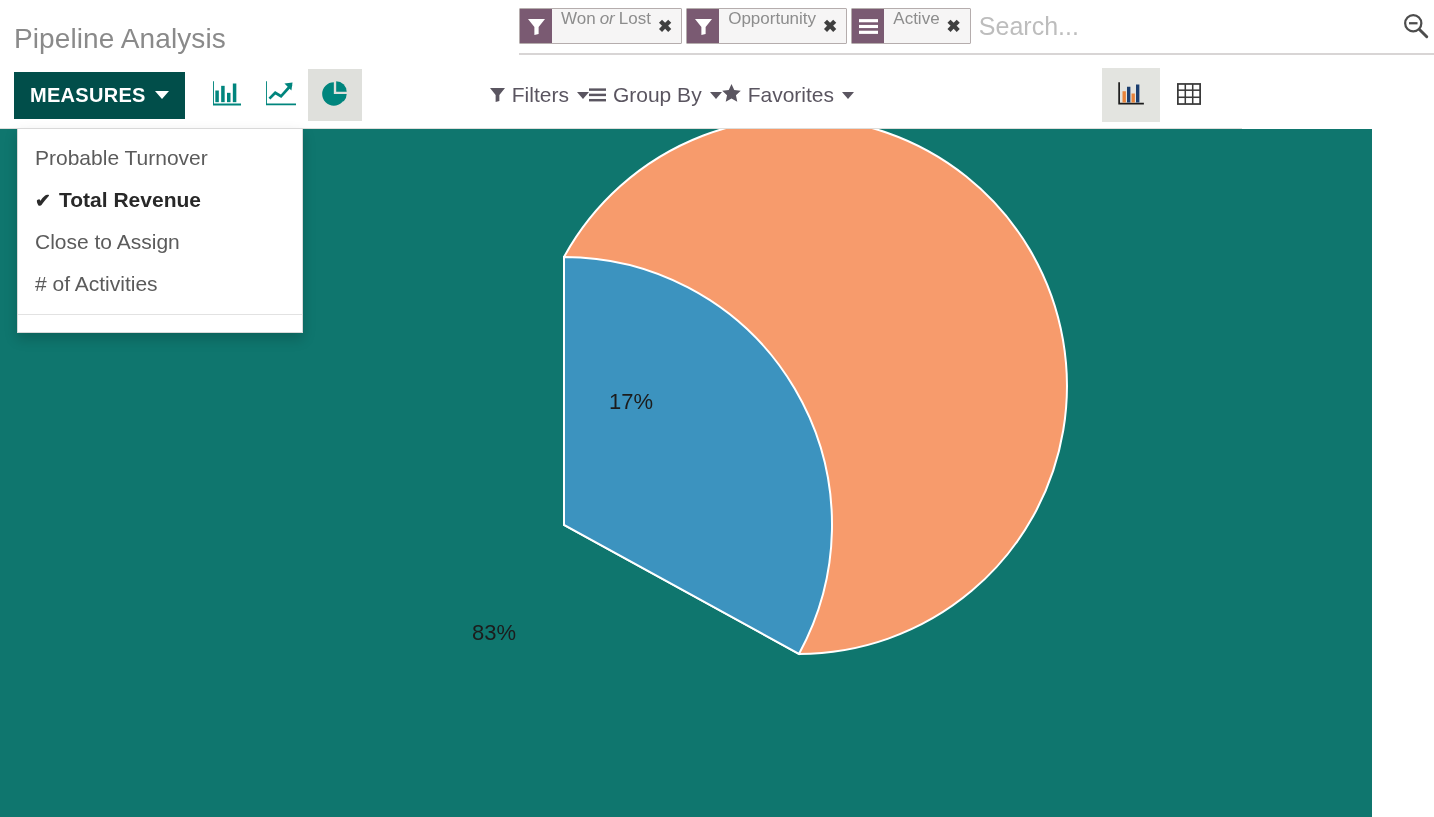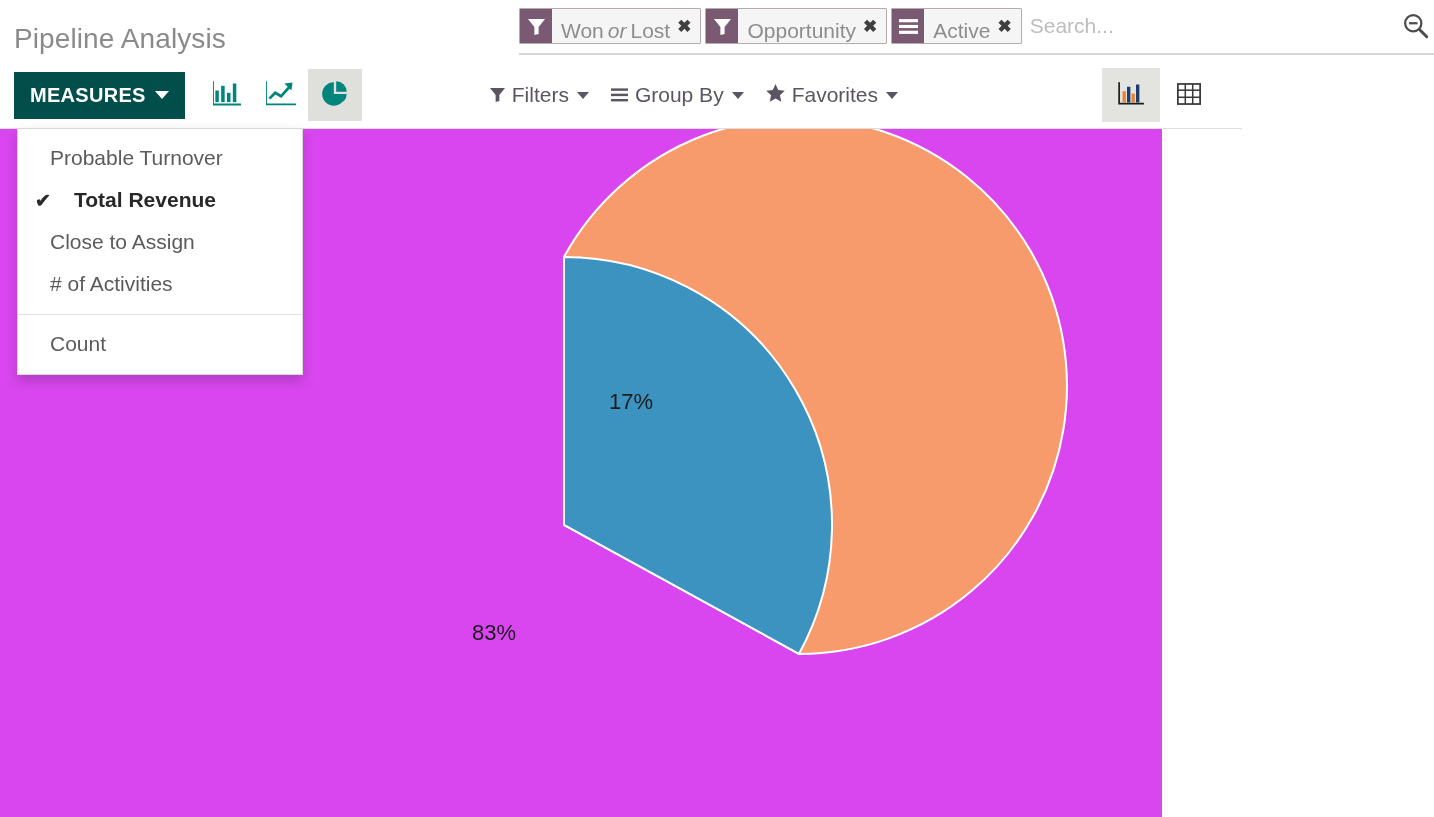--- a/index.html
+++ b/index.html
@@ -46,23 +46,23 @@
   }
   .facet-icon {
     background: #7a5a72;
     color: #ffffff;
     width: 32px;
     display: flex; align-items: center; justify-content: center;
     flex-shrink: 0;
   }
   .facet-icon svg { display: block; }
   .facet-label {
-    display: flex; align-items: flex-end;
+    display: flex; align-items: flex-start;
     padding: 0 7px 0 9px;
-    font-size: 21px;
+    font-size: 17px;
     color: #8d8d8d;
     white-space: nowrap;
   }
   .facet-label .it { font-style: italic; padding: 0 4px; }
   .facet-close {
     display: flex; align-items: center;
     padding-right: 9px;
     font-size: 17px; font-weight: bold;
     color: #3f3f3f;
     cursor: pointer;
@@ -70,21 +70,21 @@
   }
   .search-input-wrap {
     flex: 1 1 auto;
     display: flex; align-items: center;
     height: 36px;
     position: relative;
   }
   .search-input {
     width: 100%; height: 34px;
     border: none; outline: none; background: transparent;
-    font-size: 21px;
+    font-size: 25px;
     color: #7f1d1d;
     font-family: "Liberation Sans", sans-serif;
     padding: 0 40px 0 4px;
   }
   .search-input::placeholder { color: #bdbdbd; }
   .search-magnifier {
     position: absolute; right: 4px; top: 2px;
     width: 30px; height: 30px;
     display: flex; align-items: center; justify-content: center;
     cursor: pointer;
@@ -125,21 +125,20 @@
     width: 54px; height: 52px;
     display: flex; align-items: center; justify-content: center;
     background: transparent;
     border: none;
     cursor: pointer;
   }
   .chart-type-btn.active { background: #dfe0dc; }
 
   .filter-menus {
     display: flex; align-items: center;
-    gap: 22px;
     margin-left: 128px;
   }
   .fmenu {
     display: flex; align-items: center;
     gap: 7px;
     font-size: 21px;
     color: #5a5560;
     cursor: pointer;
     white-space: nowrap;
   }
@@ -166,21 +165,21 @@
     width: 286px;
     background: #ffffff;
     border: 1px solid #d9d9d9;
     box-shadow: 0 6px 12px rgba(0,0,0,.175);
     padding: 8px 0 9px 0;
     z-index: 50;
   }
   .dd-item {
     display: flex; align-items: center;
     height: 42px;
-    padding-left: 32px;
+    padding-left: 17px;
     font-size: 21px;
     color: #5b5b5b;
     cursor: pointer;
     white-space: nowrap;
     position: relative;
   }
   .dd-item.selected { color: #282828; font-weight: bold; }
   .dd-check {
     position: absolute; left: 17px;
     font-size: 19px; color: #2b2b2b;
@@ -189,22 +188,22 @@
   .dd-item.selected .dd-label { margin-left: 24px; }
   .dd-divider {
     height: 1px; background: #e2e2e2;
     margin: 9px 0 8px 0;
   }
 
   
   .chart-area {
     position: absolute;
     left: 0; top: 129px;
-    width: 1162px; height: 688px;
-    background: #d946ef;
+    width: 1372px; height: 688px;
+    background: #0f766e;
     overflow: hidden;
     padding-left: 26px;
   }
   .pie-svg { position: absolute; left: 0; top: 0; }
   .pie-label {
     font-family: "Liberation Sans", sans-serif;
     font-size: 22px;
     fill: #1c1c1c;
     text-anchor: middle;
     dominant-baseline: middle;
@@ -387,16 +386,13 @@
     <span class="dd-check">✔</span>
     <span class="dd-label">Total Revenue</span>
   </div>
   <div class="dd-item">
     <span class="dd-label">Close to Assign</span>
   </div>
   <div class="dd-item">
     <span class="dd-label"># of Activities</span>
   </div>
   <div class="dd-divider"></div>
-  <div class="dd-item">
-    <span class="dd-label">Count</span>
-  </div>
 </div>
 
 </body></html>

